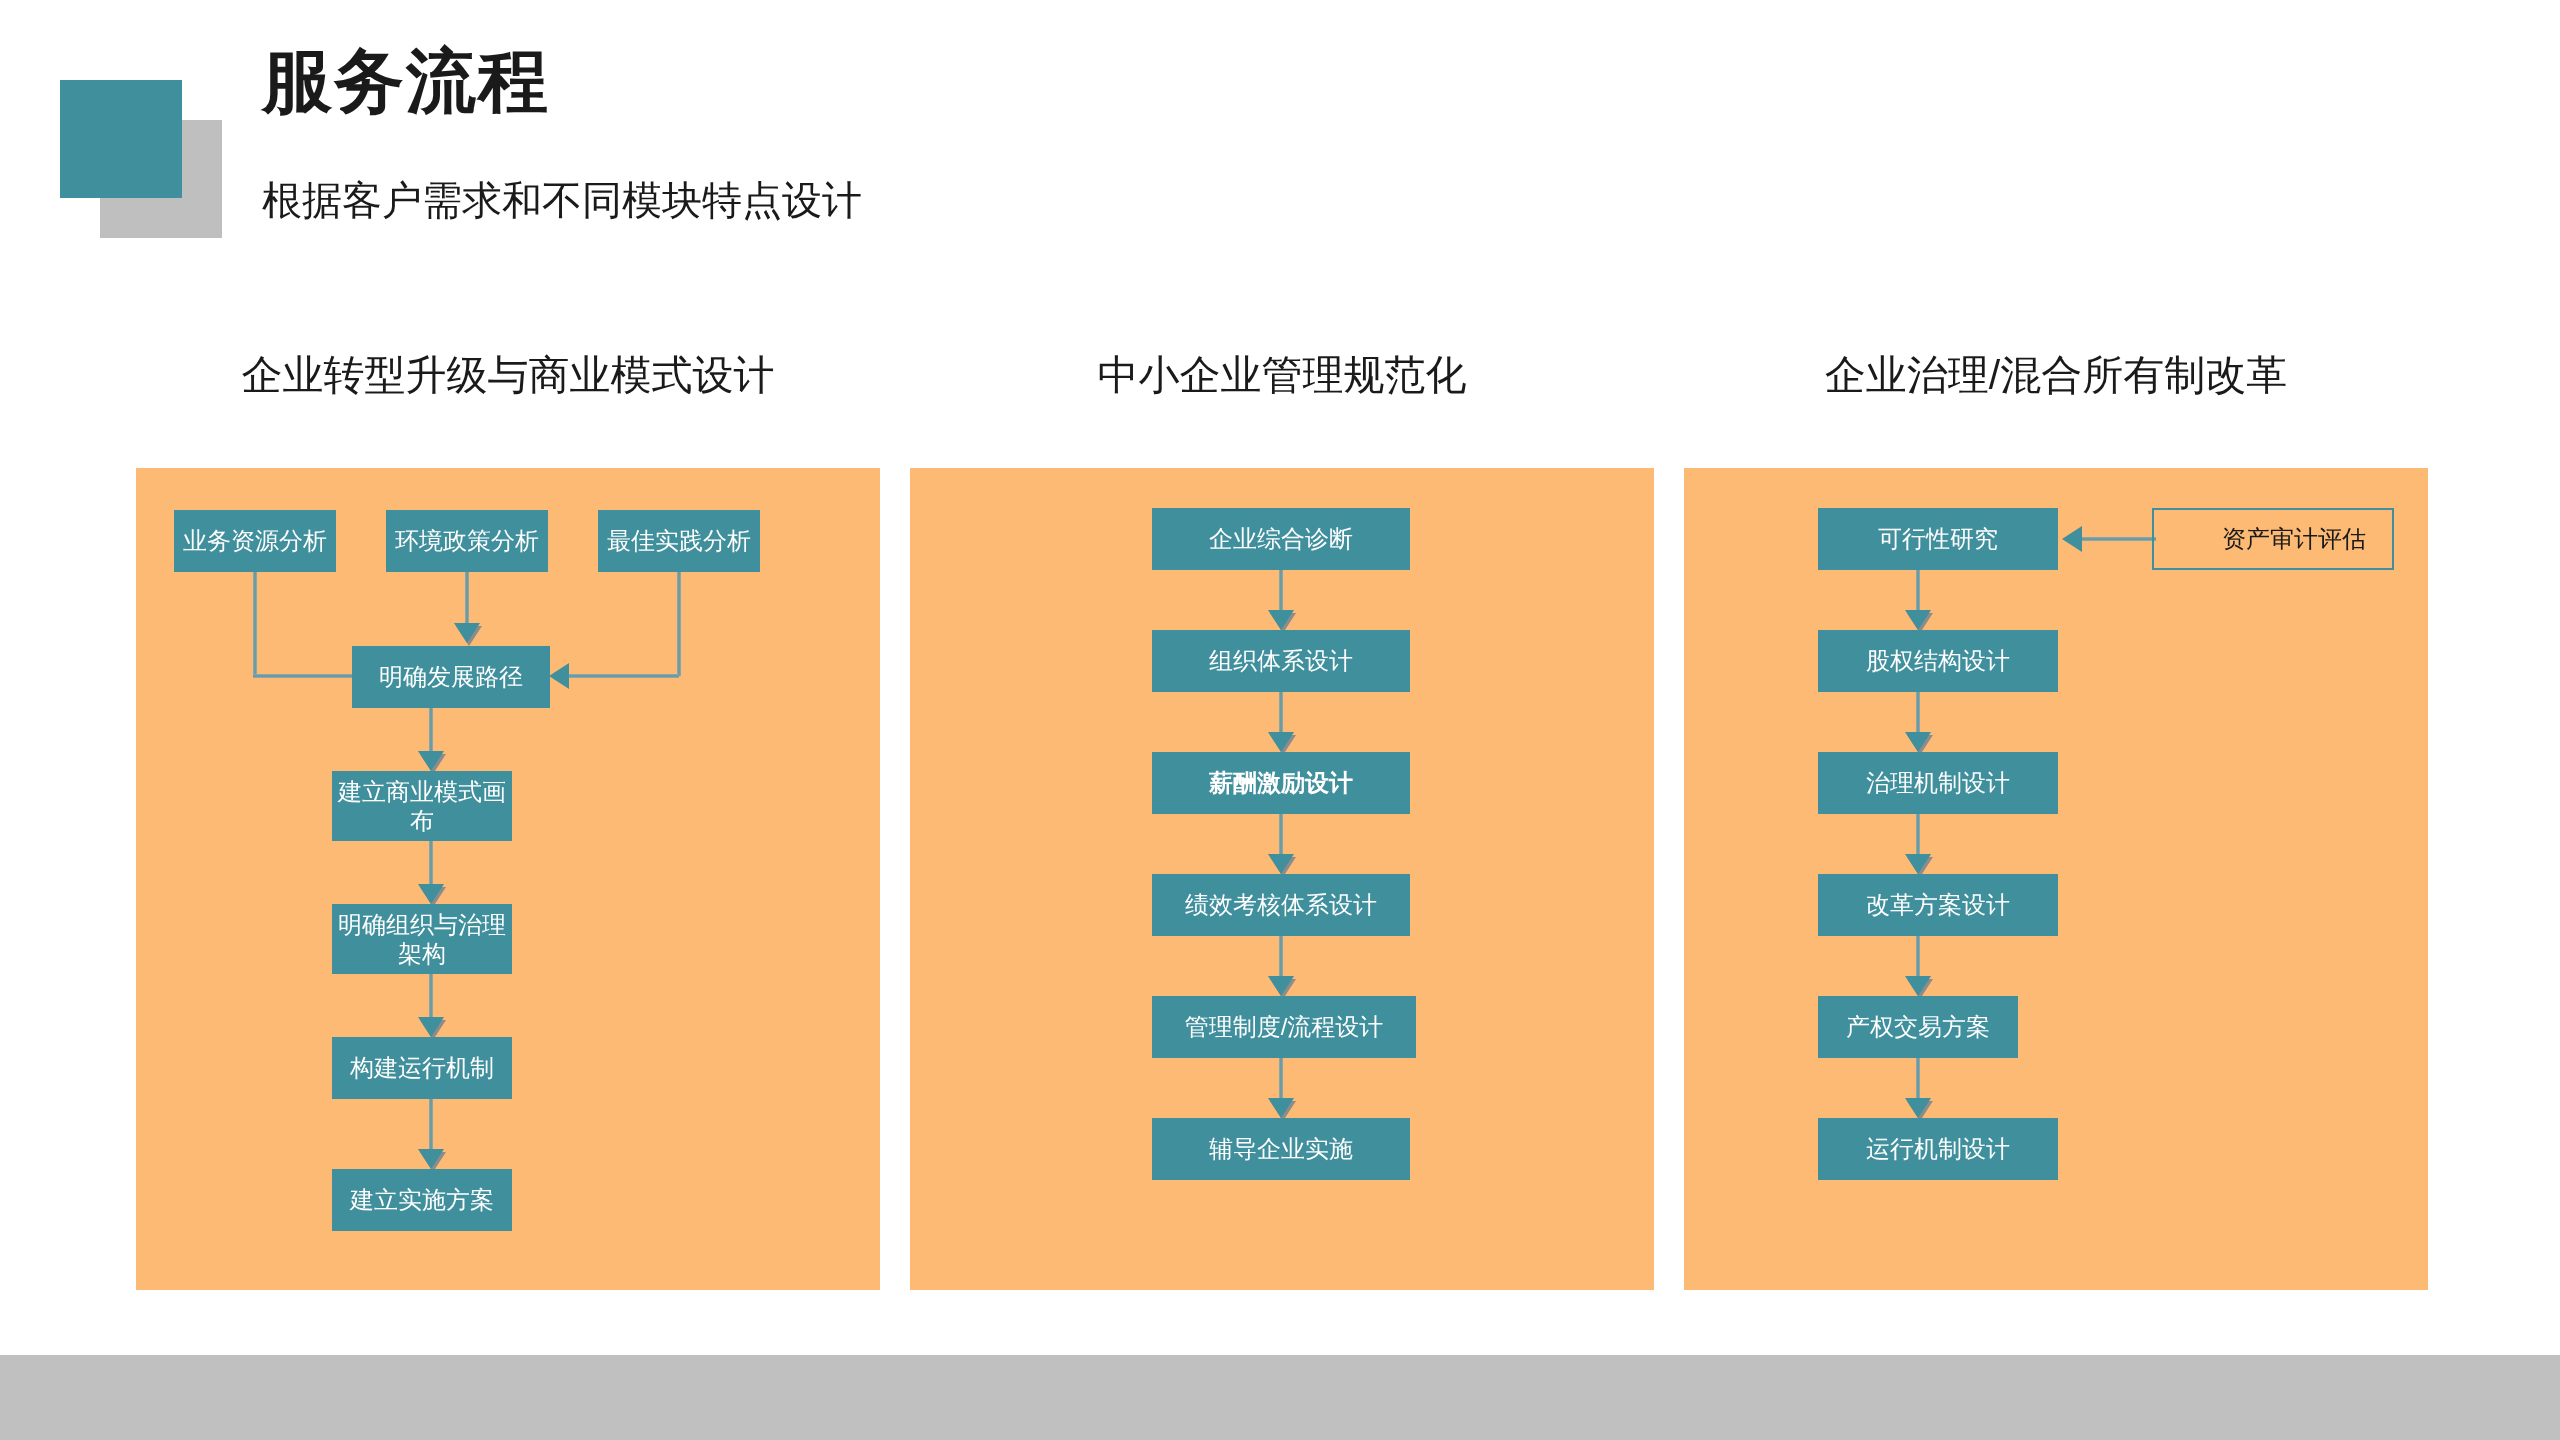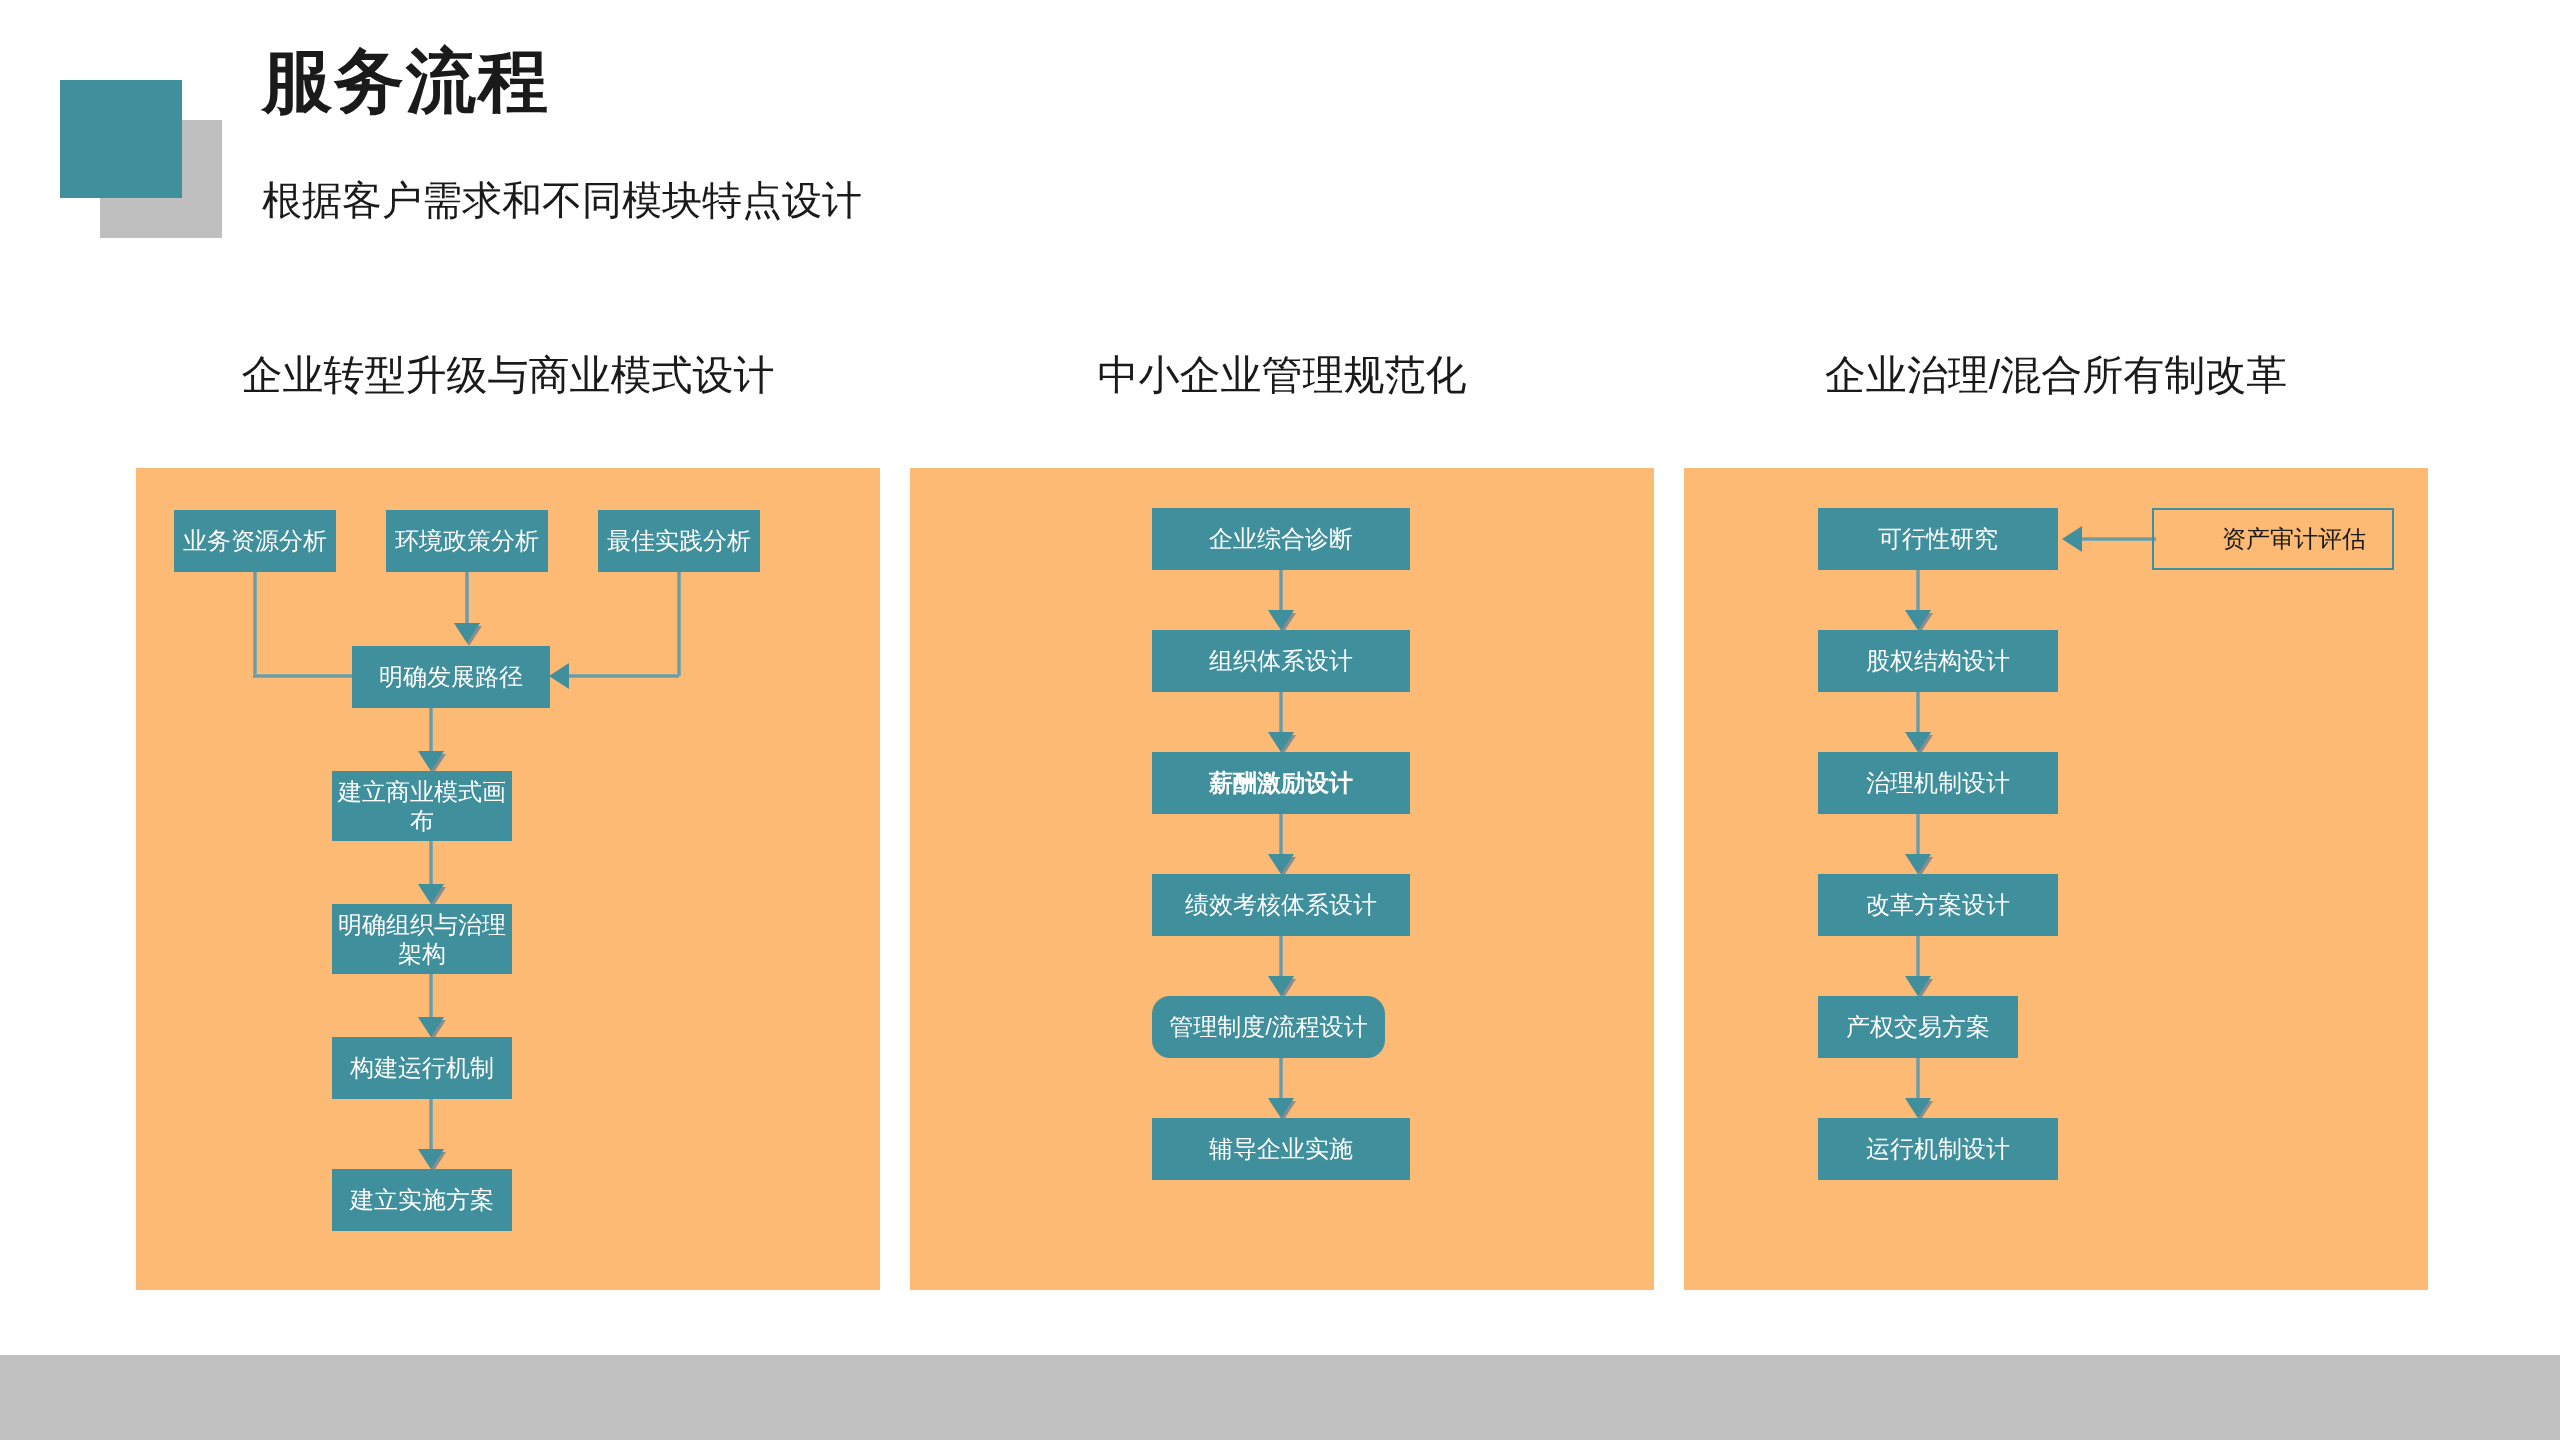--- a/index.html
+++ b/index.html
@@ -231,21 +231,21 @@
     <div class="node" style="left:242px; top:284px; width:258px; height:62px;font-weight:bold;">薪酬激励设计</div>
     <div class="conn-v" style="left:369px; top:346px; height:48px;"></div>
     <div class="shadow-dn" style="left:360px; top:389px;"></div>
     <div class="arrow-down" style="left:358px; top:386px;"></div>
 
     <div class="node" style="left:242px; top:406px; width:258px; height:62px;">绩效考核体系设计</div>
     <div class="conn-v" style="left:369px; top:468px; height:48px;"></div>
     <div class="shadow-dn" style="left:360px; top:511px;"></div>
     <div class="arrow-down" style="left:358px; top:508px;"></div>
 
-    <div class="node" style="left:242px; top:528px; width:233px; height:62px;border-radius:18px;">管理制度/流程设计</div>
+    <div class="node" style="left:242px; top:528px; width:264px; height:62px;">管理制度/流程设计</div>
     <div class="conn-v" style="left:369px; top:590px; height:48px;"></div>
     <div class="shadow-dn" style="left:360px; top:633px;"></div>
     <div class="arrow-down" style="left:358px; top:630px;"></div>
 
     <div class="node" style="left:242px; top:650px; width:258px; height:62px;">辅导企业实施</div>
   </div>
 </div>
 
 <div class="column" id="column-3">
   <div class="col-title">企业治理/混合所有制改革</div>

